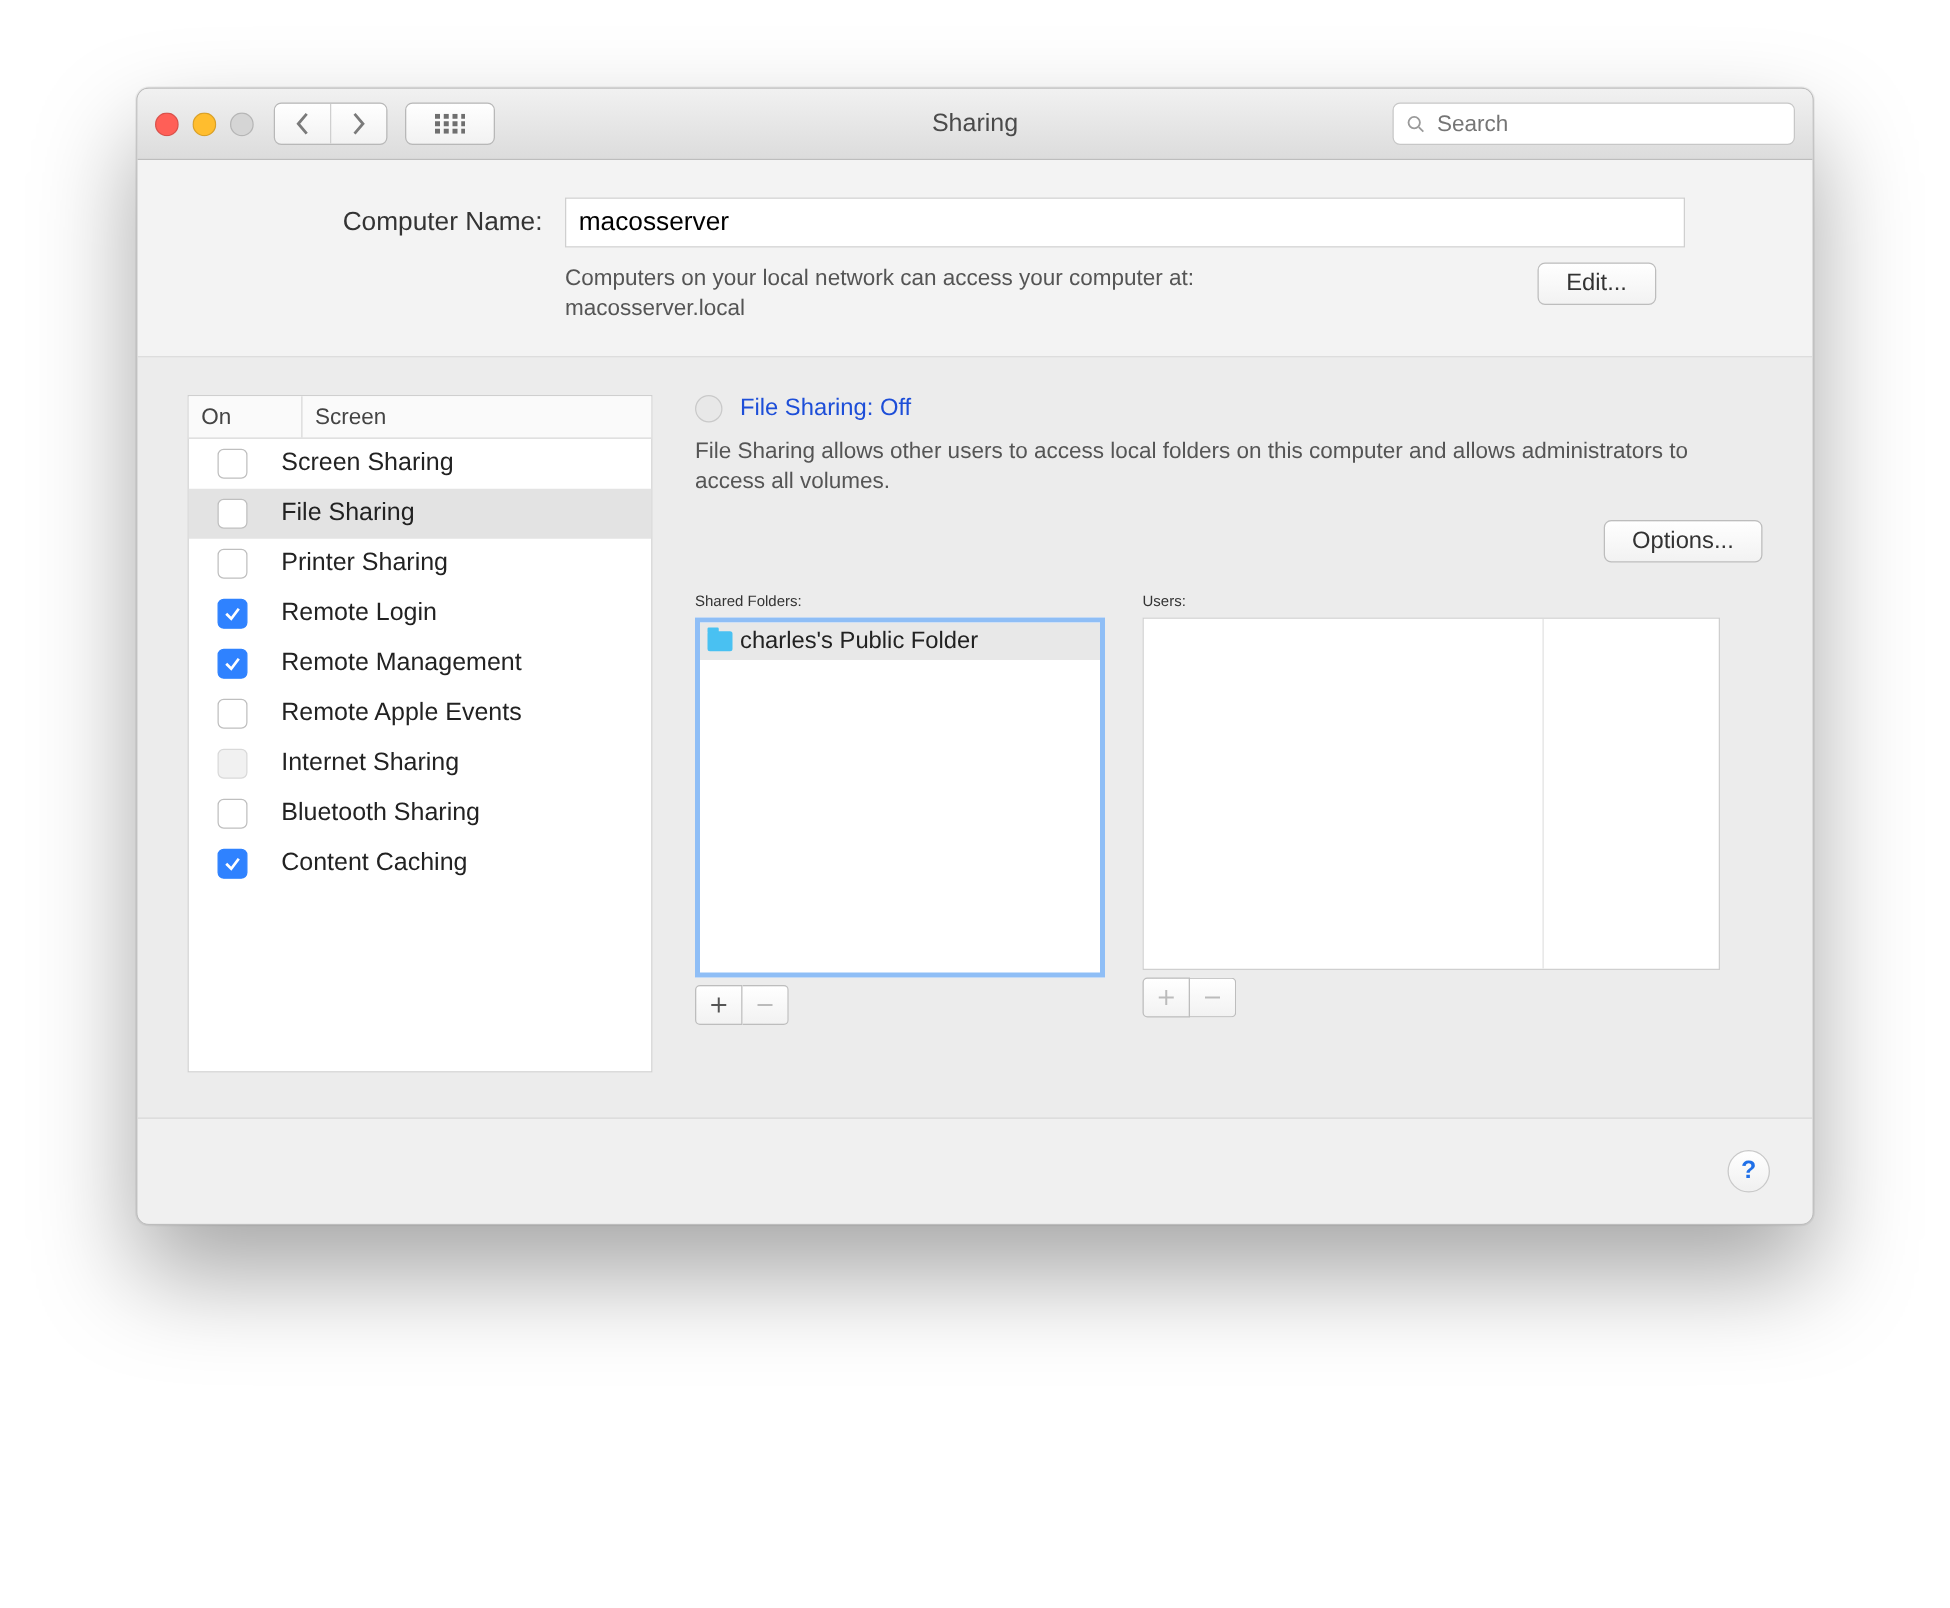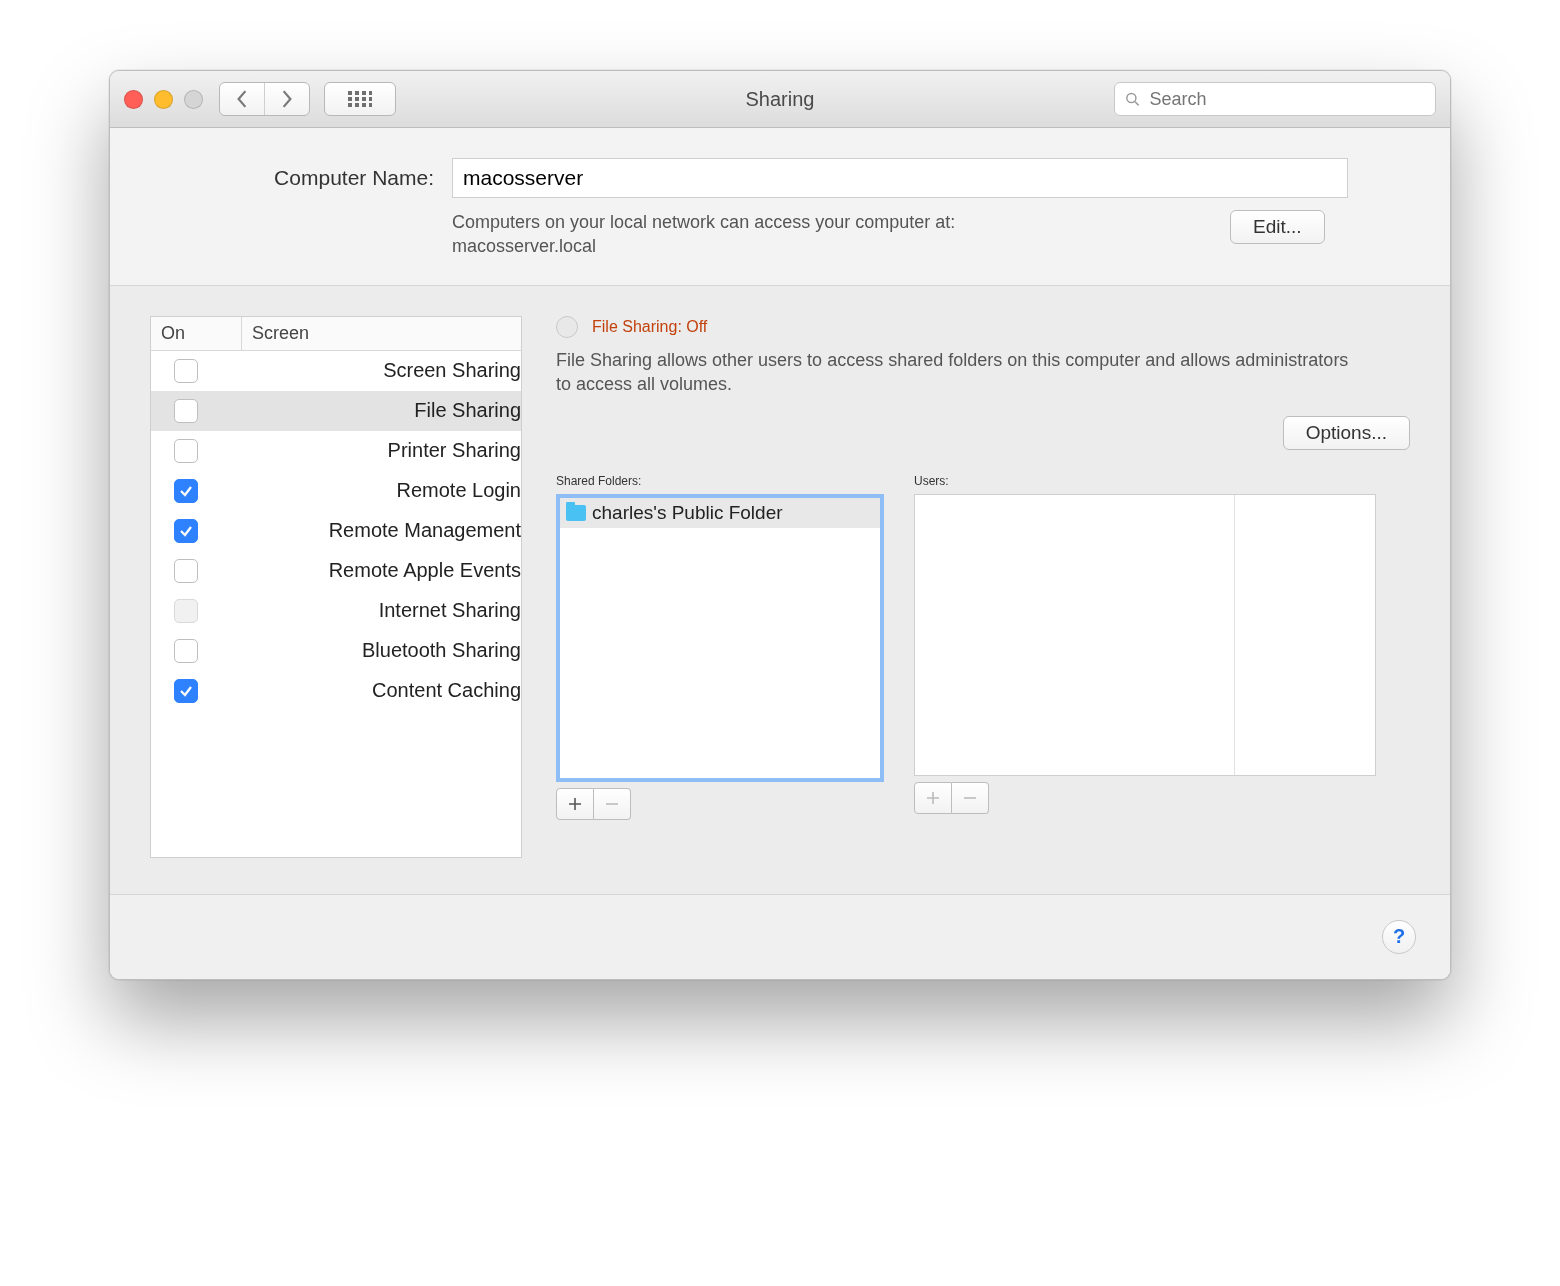--- a/index.html
+++ b/index.html
@@ -185,21 +185,20 @@
     color: #444;
     background: #fafafa;
   }
   .service-head .col-on  { width: 70px; padding: 6px 10px; border-right: 1px solid #d8d8d8; text-align: left; }
   .service-head .col-svc { flex: 1;    padding: 6px 10px; }
   .service-row {
     display: flex;
     align-items: center;
     height: 40px;
     font-size: 20px;
-    text-align: right;
   }
   .service-row.selected { background: #e3e3e3; }
   .service-row .col-on {
     width: 70px;
     display: flex; justify-content: center; align-items: center;
   }
   .service-row .col-svc { flex: 1; padding-left: 4px; }
 
   .mac-check {
     width: 22px; height: 22px;
@@ -224,21 +223,21 @@
   }
   .status-row {
     display: flex;
     align-items: center;
     gap: 14px;
   }
   .status-dot {
     width: 20px; height: 20px; border-radius: 50%;
     background: #e8e8e8; border: 1px solid #c9c9c9;
   }
-  .status-text { font-size: 16px; color: #c2410c; }
+  .status-text { font-size: 19px; color: #1d4ed8; }
   .status-desc {
     margin-top: 10px;
     font-size: 18px;
     color: #555;
     line-height: 1.35;
     max-width: 800px;
   }
   .options-row {
     display: flex; justify-content: flex-end;
     margin-top: 20px;
@@ -463,21 +462,21 @@
               <div class="col-svc">Content Caching</div>
             </div>
           </div>
       </div>
 
       <div class="detail">
         <div class="status-row">
           <div class="status-dot"></div>
           <div class="status-text">File Sharing: Off</div>
         </div>
-        <div class="status-desc">File Sharing allows other users to access shared folders on this computer and allows administrators to access all volumes.</div>
+        <div class="status-desc">File Sharing allows other users to access local folders on this computer and allows administrators to access all volumes.</div>
 
         <div class="options-row">
           <button class="push-btn">Options...</button>
         </div>
 
         <div class="lists-row">
           <div class="list-col">
             <div class="list-label">Shared Folders:</div>
             <div class="list-box folders-box focused" id="folders-box">
                 <div class="folder-row">

